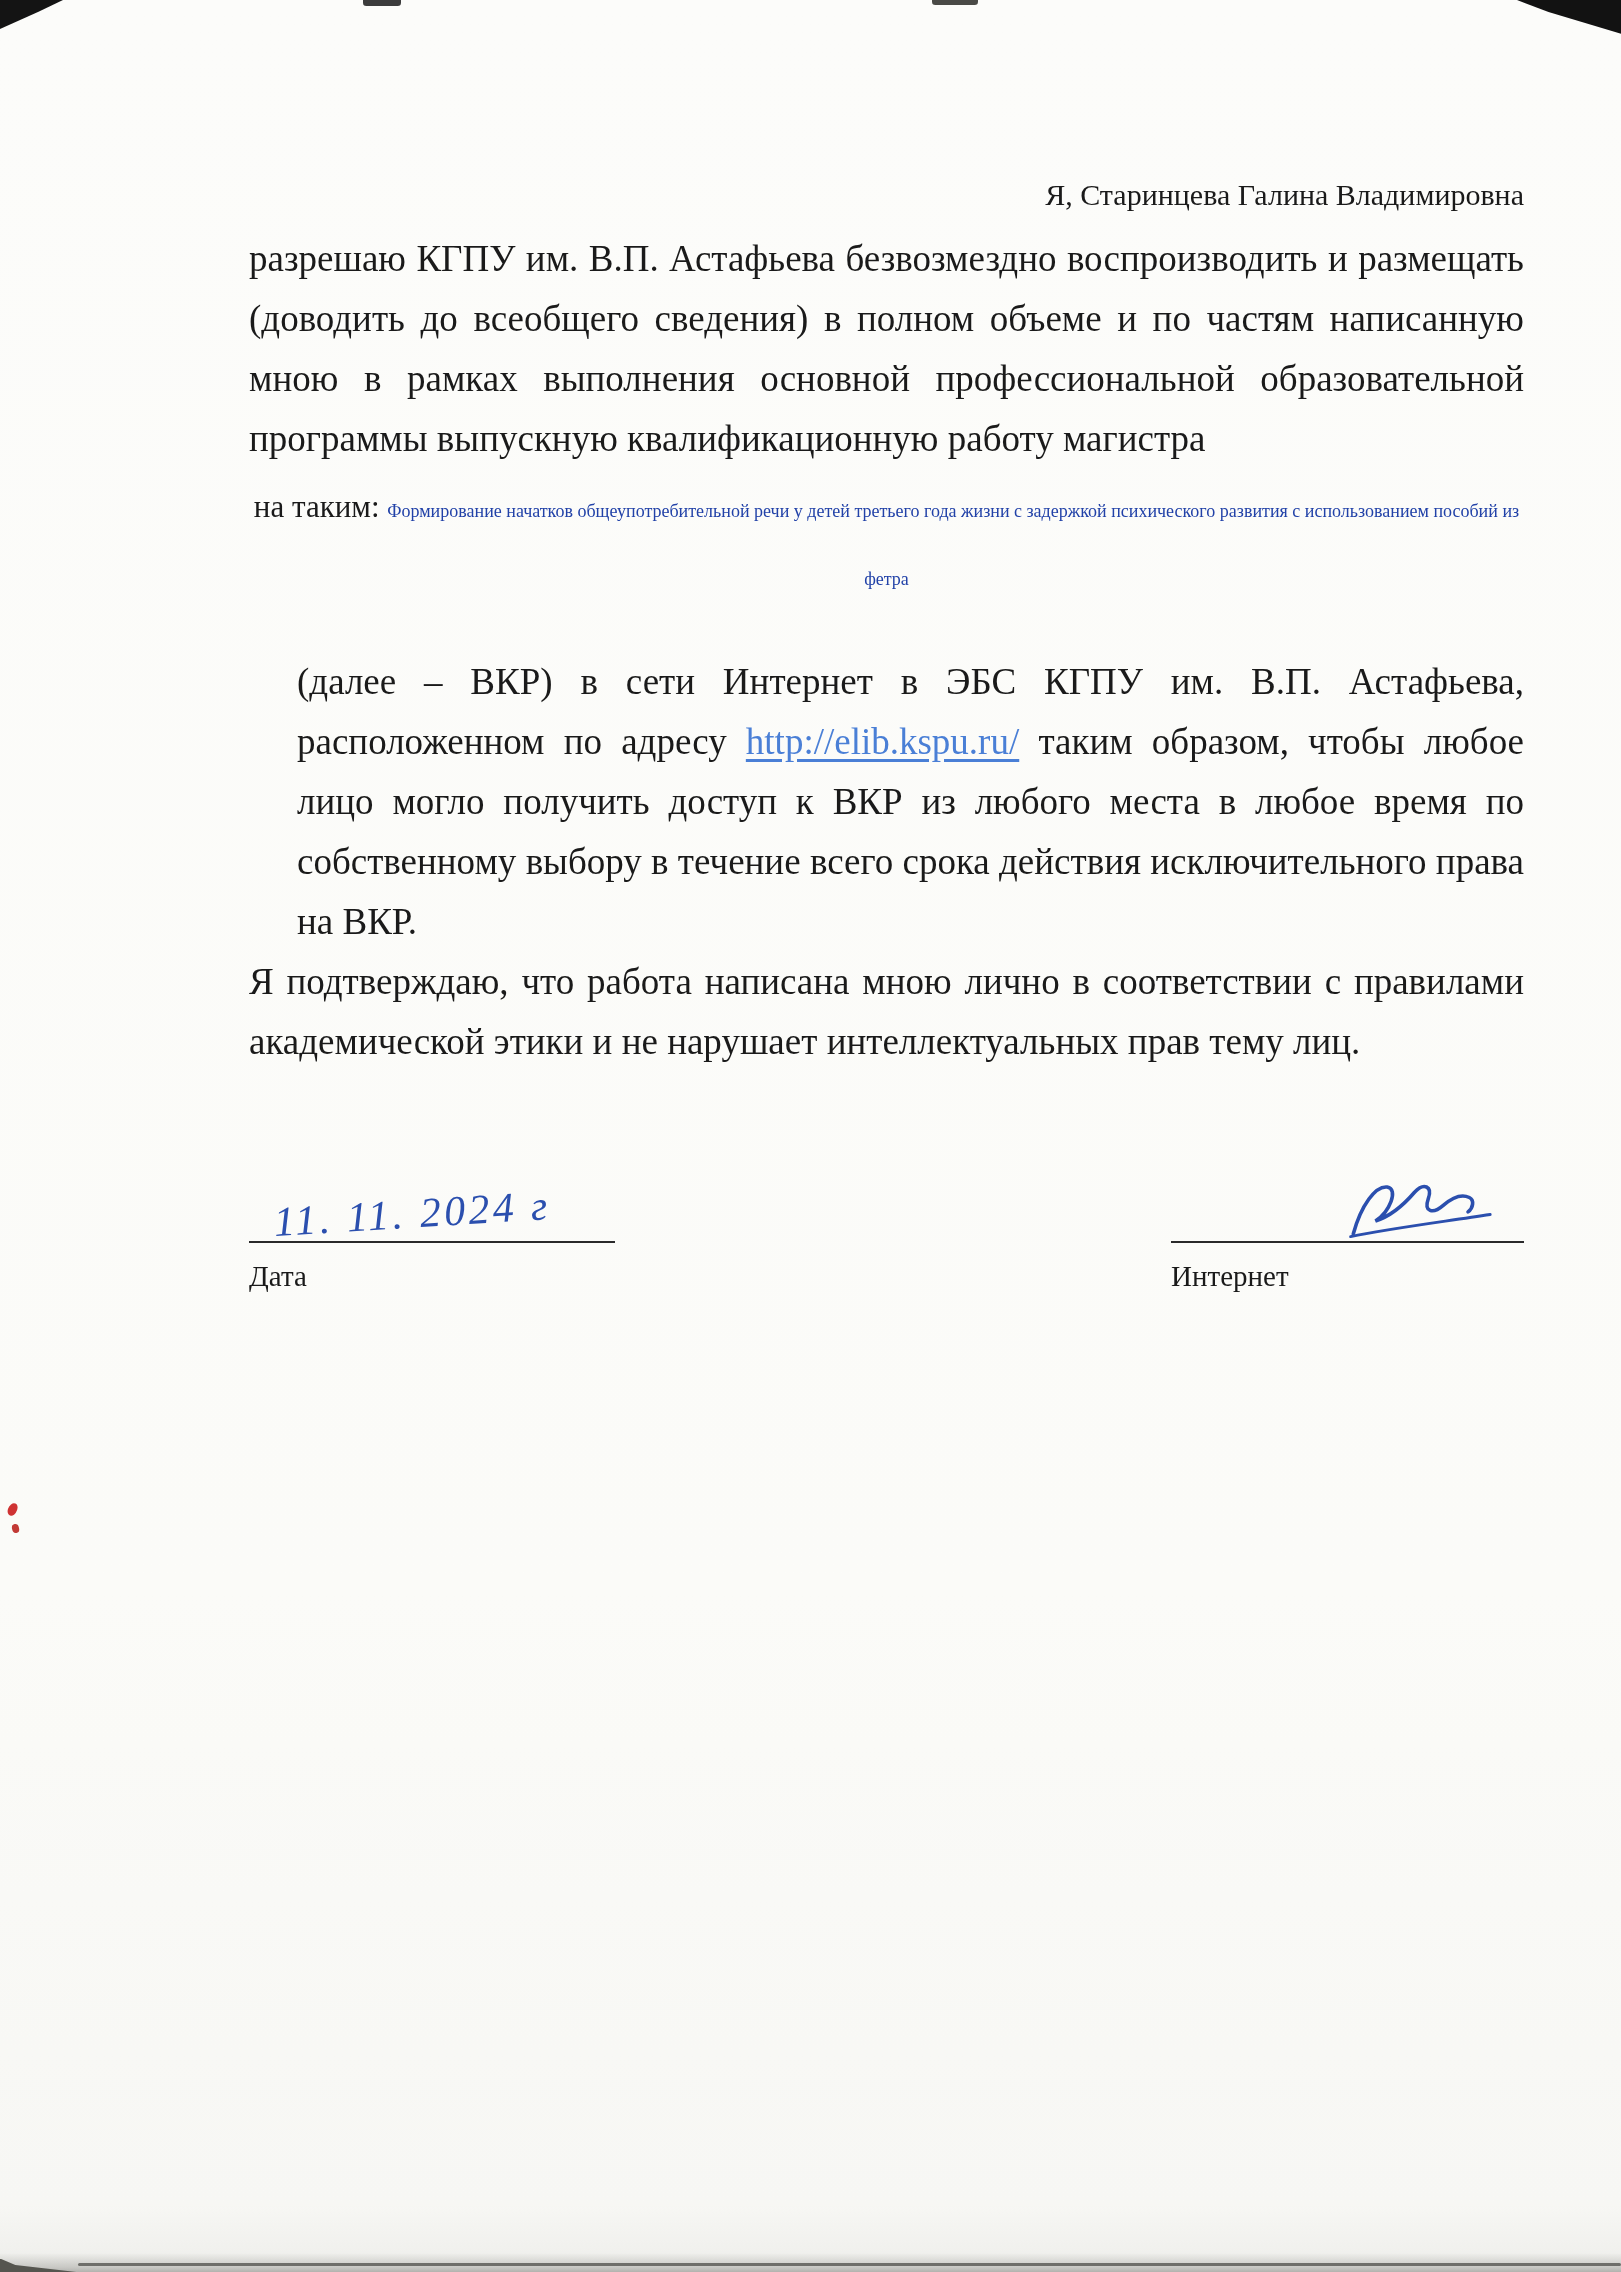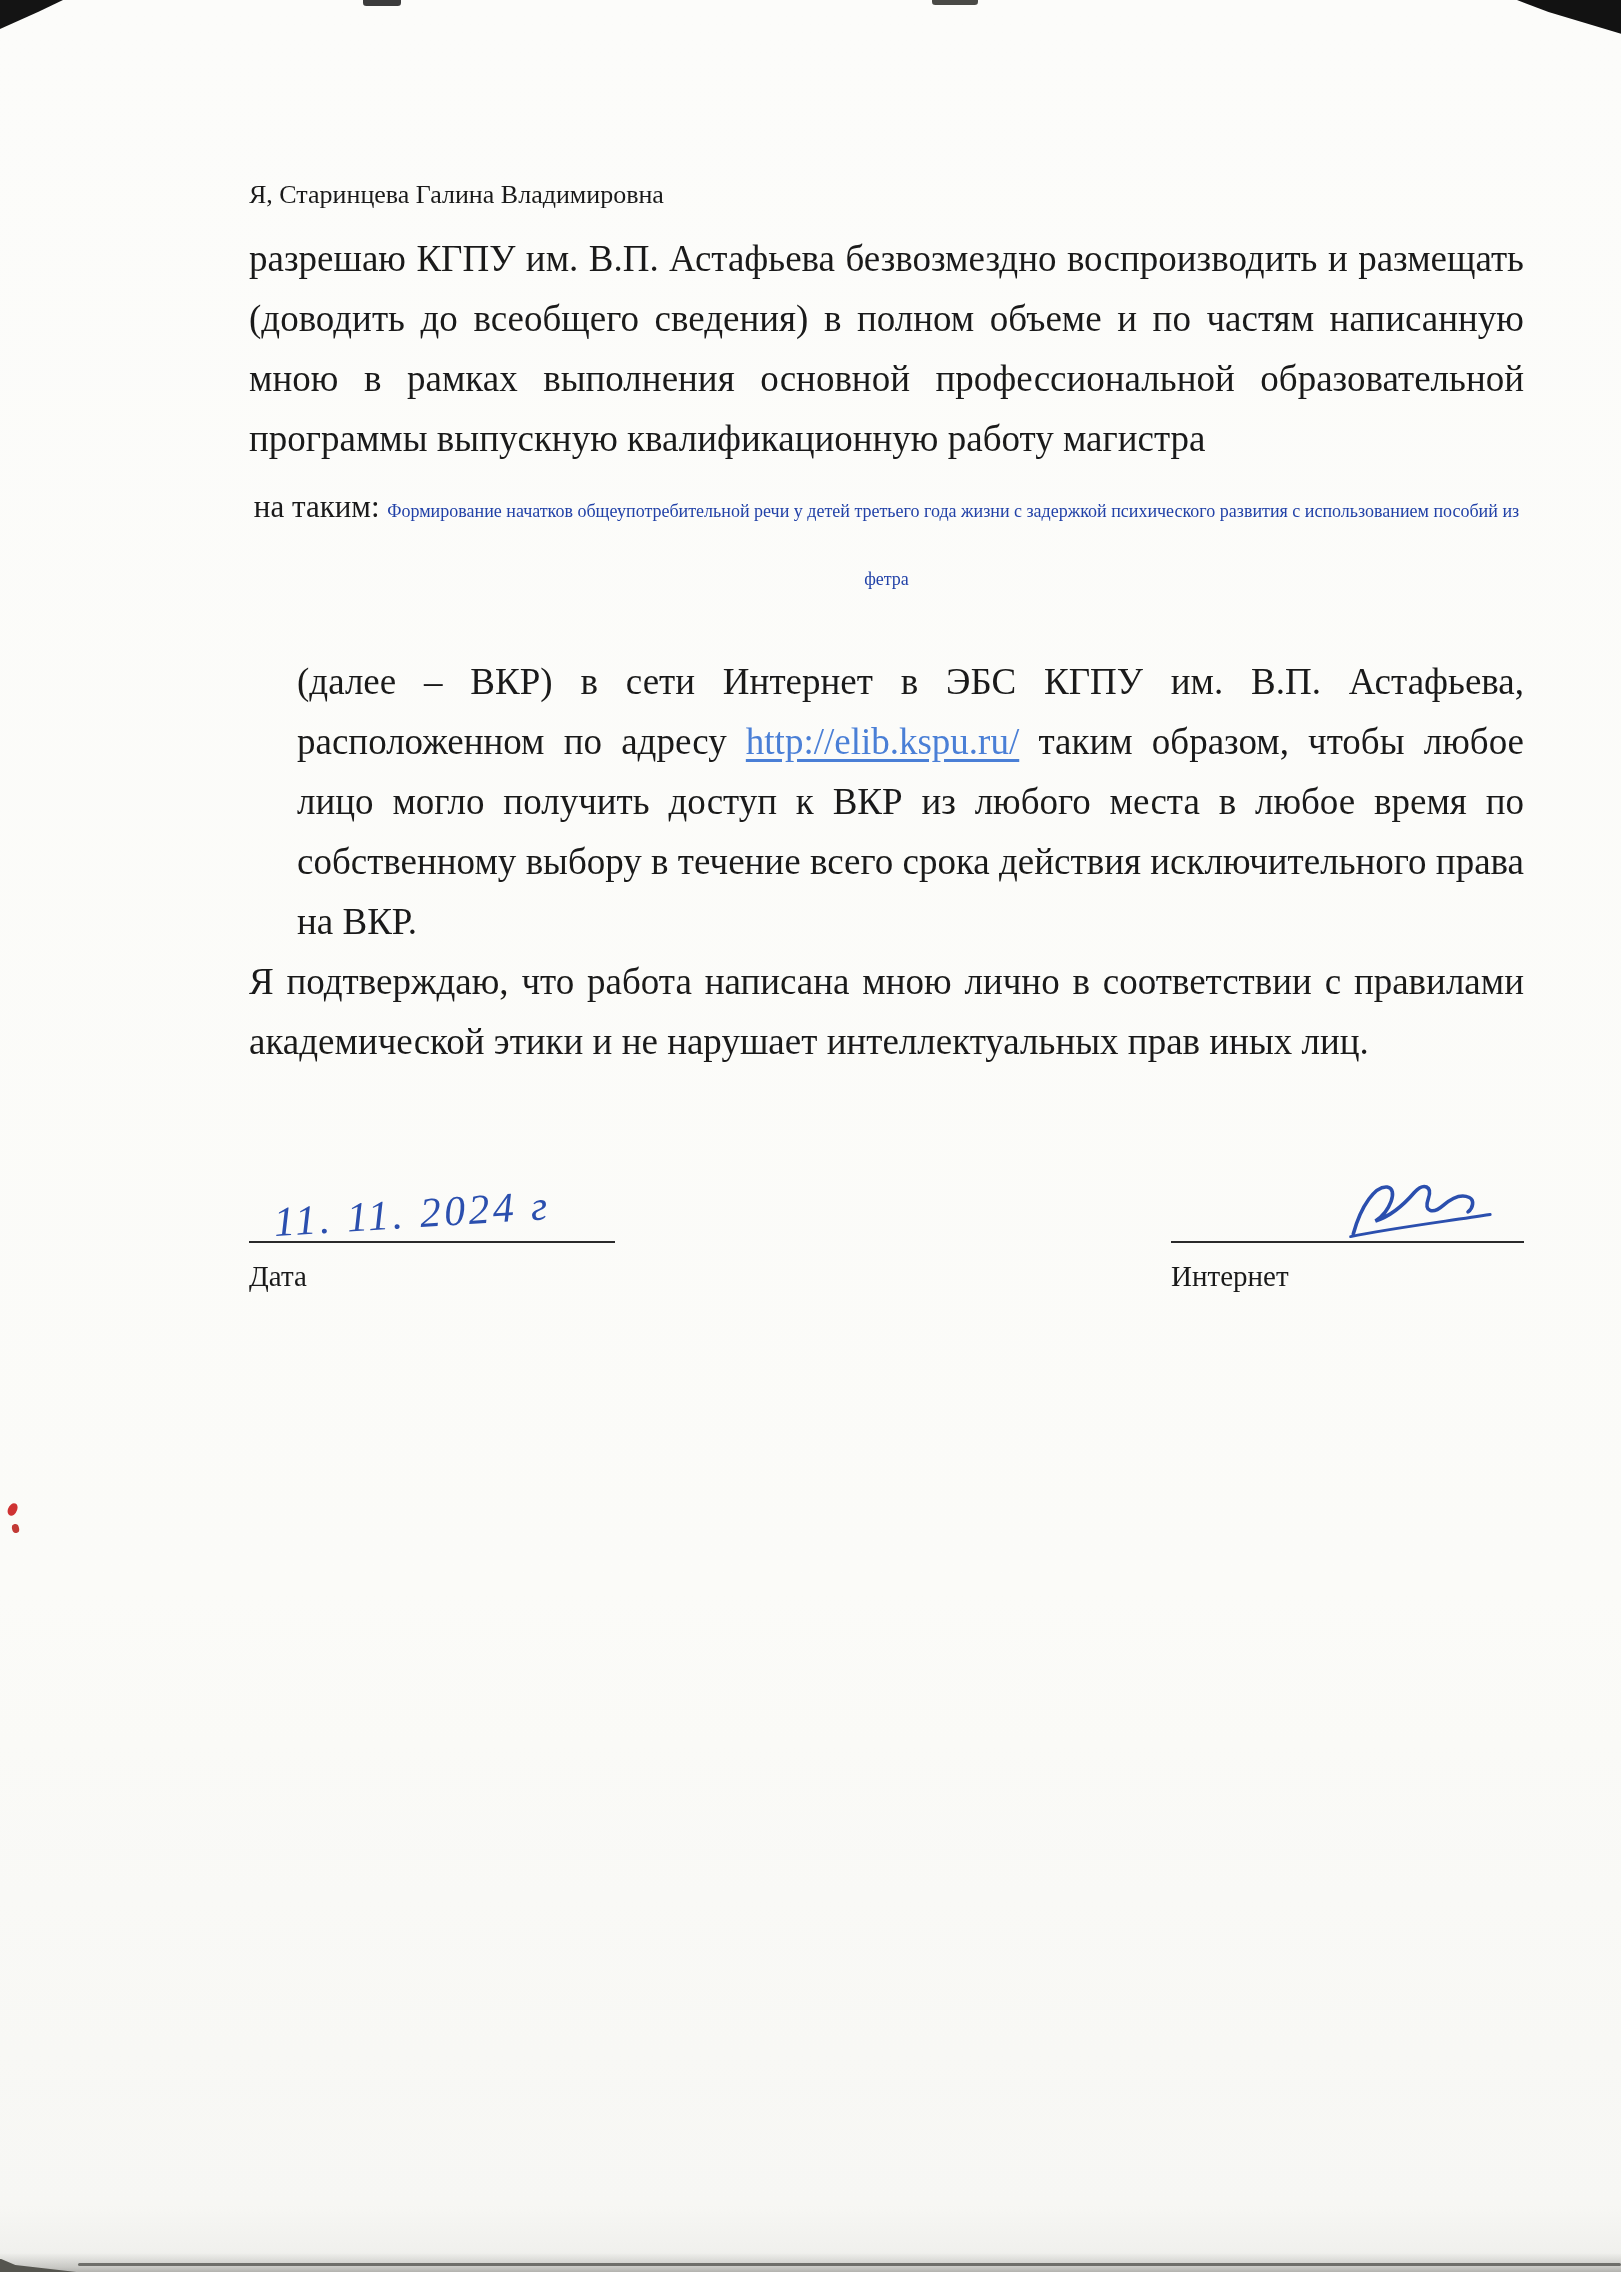--- a/index.html
+++ b/index.html
@@ -23,22 +23,22 @@
   .doc-title {
     width: 100%;
     margin: 0 auto;
     text-align: center;
     font-weight: bold;
     font-size: 35px;
     line-height: 76px;
   }
   .author-line {
     margin-top: 63px;
-    text-align: left;
-    font-size: 26px;
+    text-align: right;
+    font-size: 30px;
     line-height: 68px;
   }
   .body-par {
     margin: 0;
     font-size: 37px;
     line-height: 60px;
     text-align: justify;
   }
   .topic-block {
     margin-top: 3.9px;
@@ -157,21 +157,21 @@
       <span class="topic-label">на таким:</span>
       <span class="topic-text">Формирование начатков общеупотребительной речи у детей третьего года жизни с задержкой психического развития с использованием пособий из фетра</span>
     </div>
 
     <p class="body-par par2">
       <span>(далее – ВКР) в сети Интернет в ЭБС КГПУ им. В.П. Астафьева, расположенном по адресу</span>
       <span class="doc-link">http://elib.kspu.ru/</span>
       <span>таким образом, чтобы любое лицо могло получить доступ к ВКР из любого места в любое время по собственному выбору в течение всего срока действия исключительного права на ВКР.</span>
     </p>
 
-    <p class="body-par">Я подтверждаю, что работа написана мною лично в соответствии с правилами академической этики и не нарушает интеллектуальных прав иных лиц.</p>
+    <p class="body-par">Я подтверждаю, что работа написана мною лично в соответствии с правилами академической этики и не нарушает интеллектуальных прав тему лиц.</p>
 
     <div class="sign-row">
 
       <div class="sign-block date-block">
         <div class="handwriting-area">
           <span class="date-handwriting">11. 11. 2024 г</span>
         </div>
         <div class="sign-line"></div>
         <div class="sign-label">Дата</div>
       </div>

